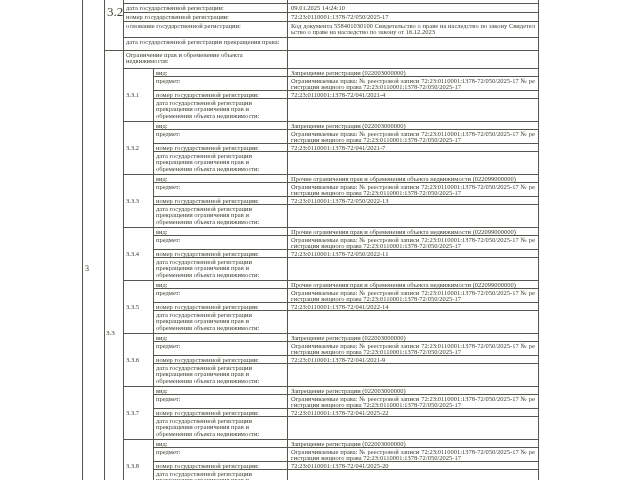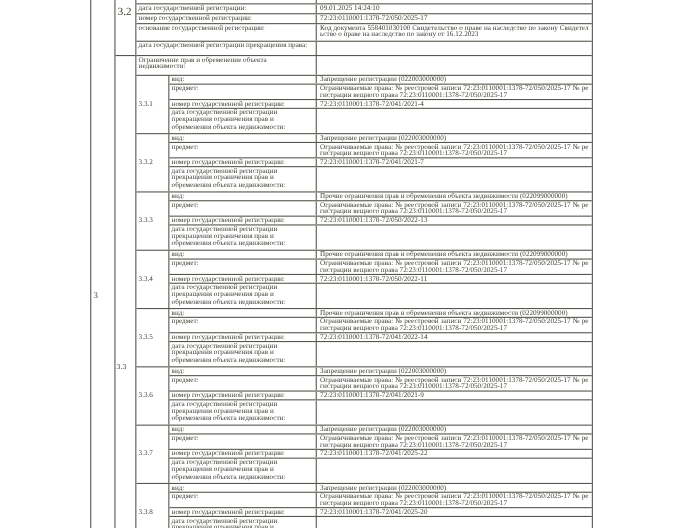--- a/index.html
+++ b/index.html
@@ -19,21 +19,21 @@
     width:457px;height:480px;
     border-left:1px solid var(--line);
     border-right:1px solid var(--line);
     box-sizing:border-box;
     display:flex;
     font-size:6.5px;line-height:6.4px;
   }
   .col-a{width:22px;border-right:1px solid var(--line);box-sizing:border-box;position:relative;flex:none;}
   .col-a .secnum{position:absolute;top:266px;left:2px;font-size:8px;}
   .col-b{width:19px;border-right:1px solid var(--line);box-sizing:border-box;flex:none;display:flex;flex-direction:column;}
-  .cb-top{height:51px;border-bottom:1px solid var(--line);box-sizing:border-box;padding:9px 0 0 2px;font-size:10px;}
+  .cb-top{height:51px;border-bottom:1px solid var(--line);box-sizing:border-box;padding:9px 0 0 2px;font-size:13px;}
   .cb-bottom{flex:1;position:relative;text-align:center;}
   .cb-bottom .subnum{position:absolute;top:279px;left:1px;font-size:7px;}
   .main{flex:1;display:flex;flex-direction:column;}
   .row{display:flex;border-bottom:1px solid var(--line);box-sizing:border-box;overflow:hidden;flex:none;}
   .lbl{border-right:1px solid var(--line);box-sizing:border-box;padding:1px 2px 0 2px;flex:none;overflow:hidden;}
   .val{flex:1;padding:1px 3px 0 3px;overflow:hidden;}
   .w164{width:164px;}
   .w134{width:134px;}
   .h4{height:4px;}
   .h9{height:9px;}

